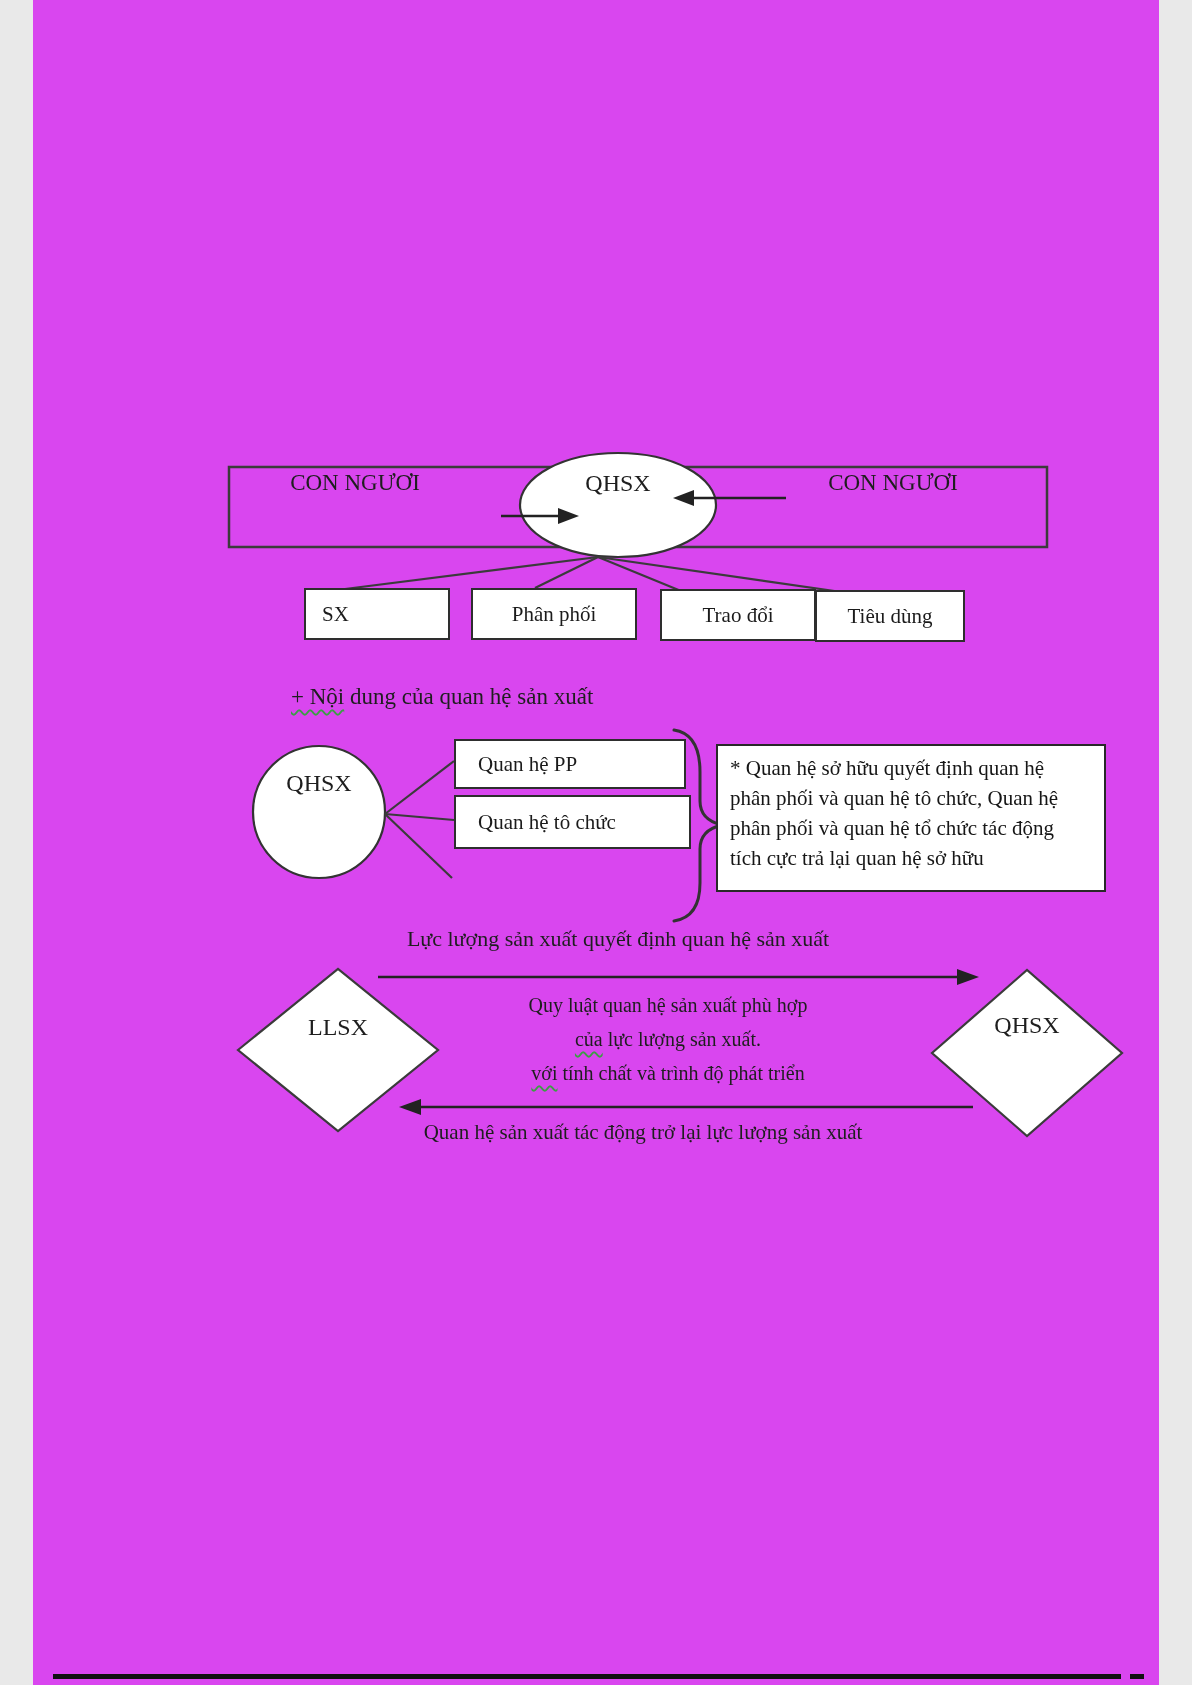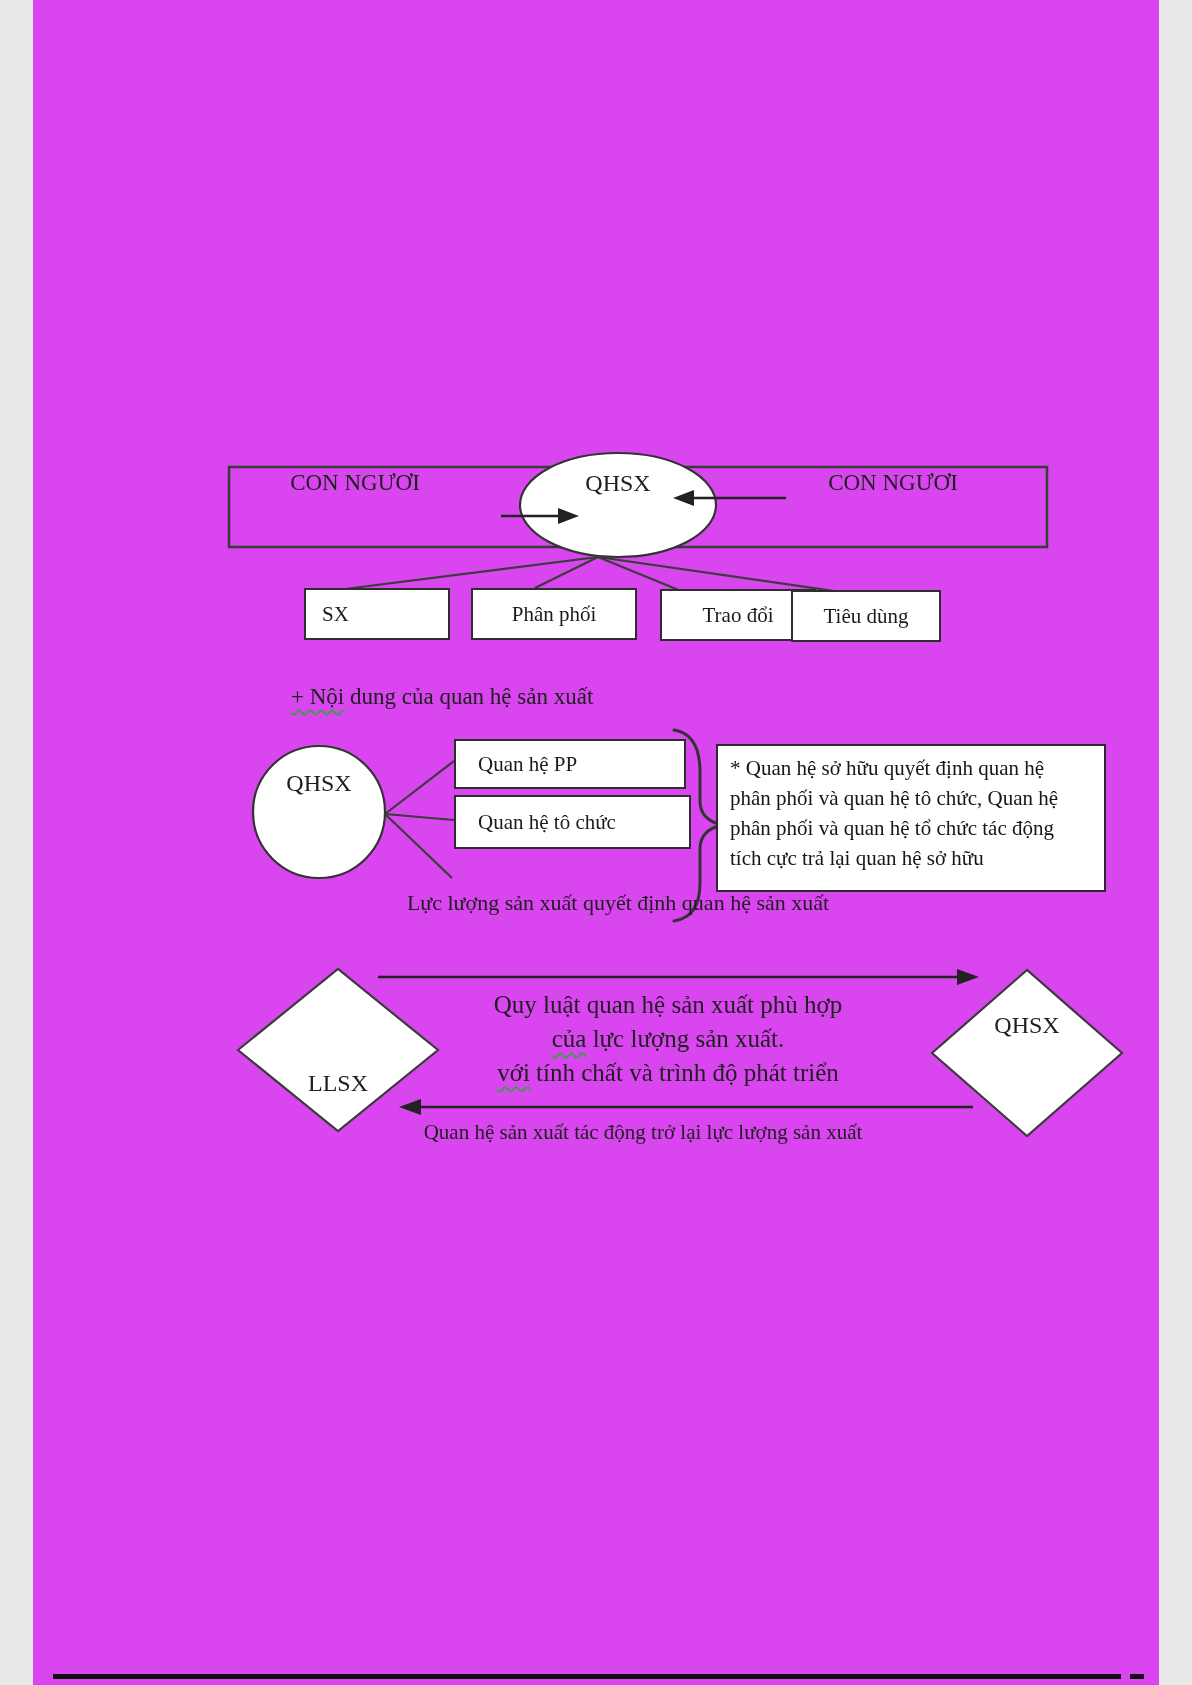--- a/index.html
+++ b/index.html
@@ -96,21 +96,21 @@
 
   <div class="dbox" style="left:271px;top:588px;width:126px;height:48px;padding-left:16px;">
     <span>SX</span>
   </div>
   <div class="dbox centered" style="left:438px;top:588px;width:162px;height:48px;">
     <span>Phân phối</span>
   </div>
   <div class="dbox centered" style="left:610px;top:589px;width:152px;height:48px;margin-left:17px;">
     <span>Trao đổi</span>
   </div>
-  <div class="dbox centered" style="left:758px;top:590px;width:146px;height:48px;justify-content:center;">
+  <div class="dbox centered" style="left:782px;top:590px;width:146px;height:48px;justify-content:center;">
     <span>Tiêu dùng</span>
   </div>
 
   <div class="txt overlay" style="left:258px;top:684px;font-size:23px;">
     <span class="wavy">+ Nội</span><span> dung của quan hệ sản xuất</span>
   </div>
 
   <div class="txt overlay center" style="left:236px;top:770px;width:100px;font-size:24px;">QHSX</div>
 
   <div class="dbox" style="left:421px;top:739px;width:206px;height:46px;padding-left:22px;">
@@ -120,26 +120,26 @@
     <span>Quan hệ tô chức</span>
   </div>
 
   <div class="notebox" style="left:683px;top:744px;width:364px;height:131px;">
     <div>* Quan hệ sở hữu quyết định quan hệ</div>
     <div>phân phối và quan hệ tô chức, Quan hệ</div>
     <div>phân phối và quan hệ tổ chức tác động</div>
     <div>tích cực trả lại quan hệ sở hữu</div>
   </div>
 
-  <div class="txt overlay center" style="left:330px;top:890px;width:510px;font-size:22px;">Lực lượng sản xuất quyết định quan hệ sản xuất</div>
+  <div class="txt overlay center" style="left:330px;top:926px;width:510px;font-size:22px;">Lực lượng sản xuất quyết định quan hệ sản xuất</div>
 
-  <div class="txt overlay center" style="left:255px;top:1070px;width:100px;font-size:24px;">LLSX</div>
+  <div class="txt overlay center" style="left:255px;top:1014px;width:100px;font-size:24px;">LLSX</div>
   <div class="txt overlay center" style="left:944px;top:1012px;width:100px;font-size:24px;">QHSX</div>
 
-  <div class="txt overlay center" style="left:400px;top:988px;width:470px;font-size:25px;line-height:34px;white-space:normal;">
+  <div class="txt overlay center" style="left:400px;top:988px;width:470px;font-size:20px;line-height:34px;white-space:normal;">
     <div>
       <span class="wavy"></span><span>Quy luật quan hệ sản xuất phù hợp</span>
     </div>
     <div>
       <span class="wavy">của</span><span> lực lượng sản xuất.</span>
     </div>
     <div>
       <span class="wavy">với</span><span> tính chất và trình độ phát triển</span>
     </div>
   </div>

